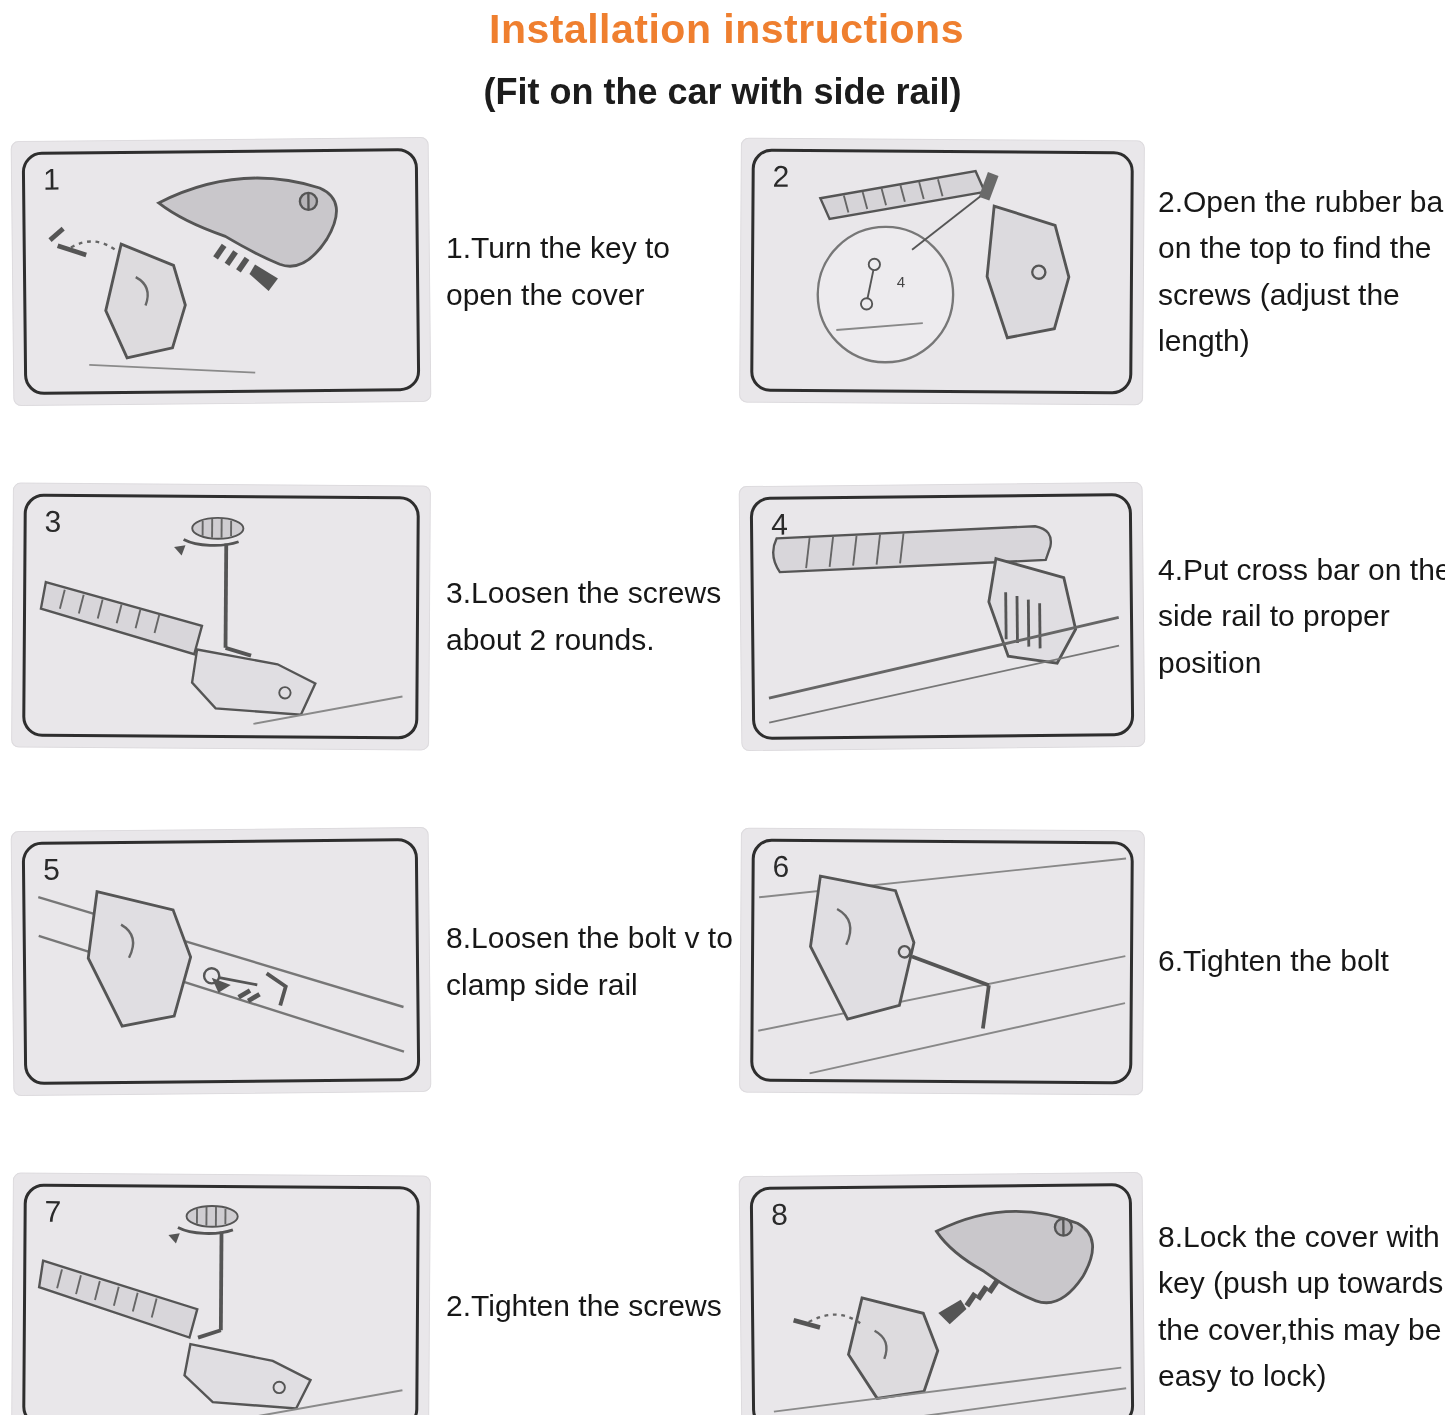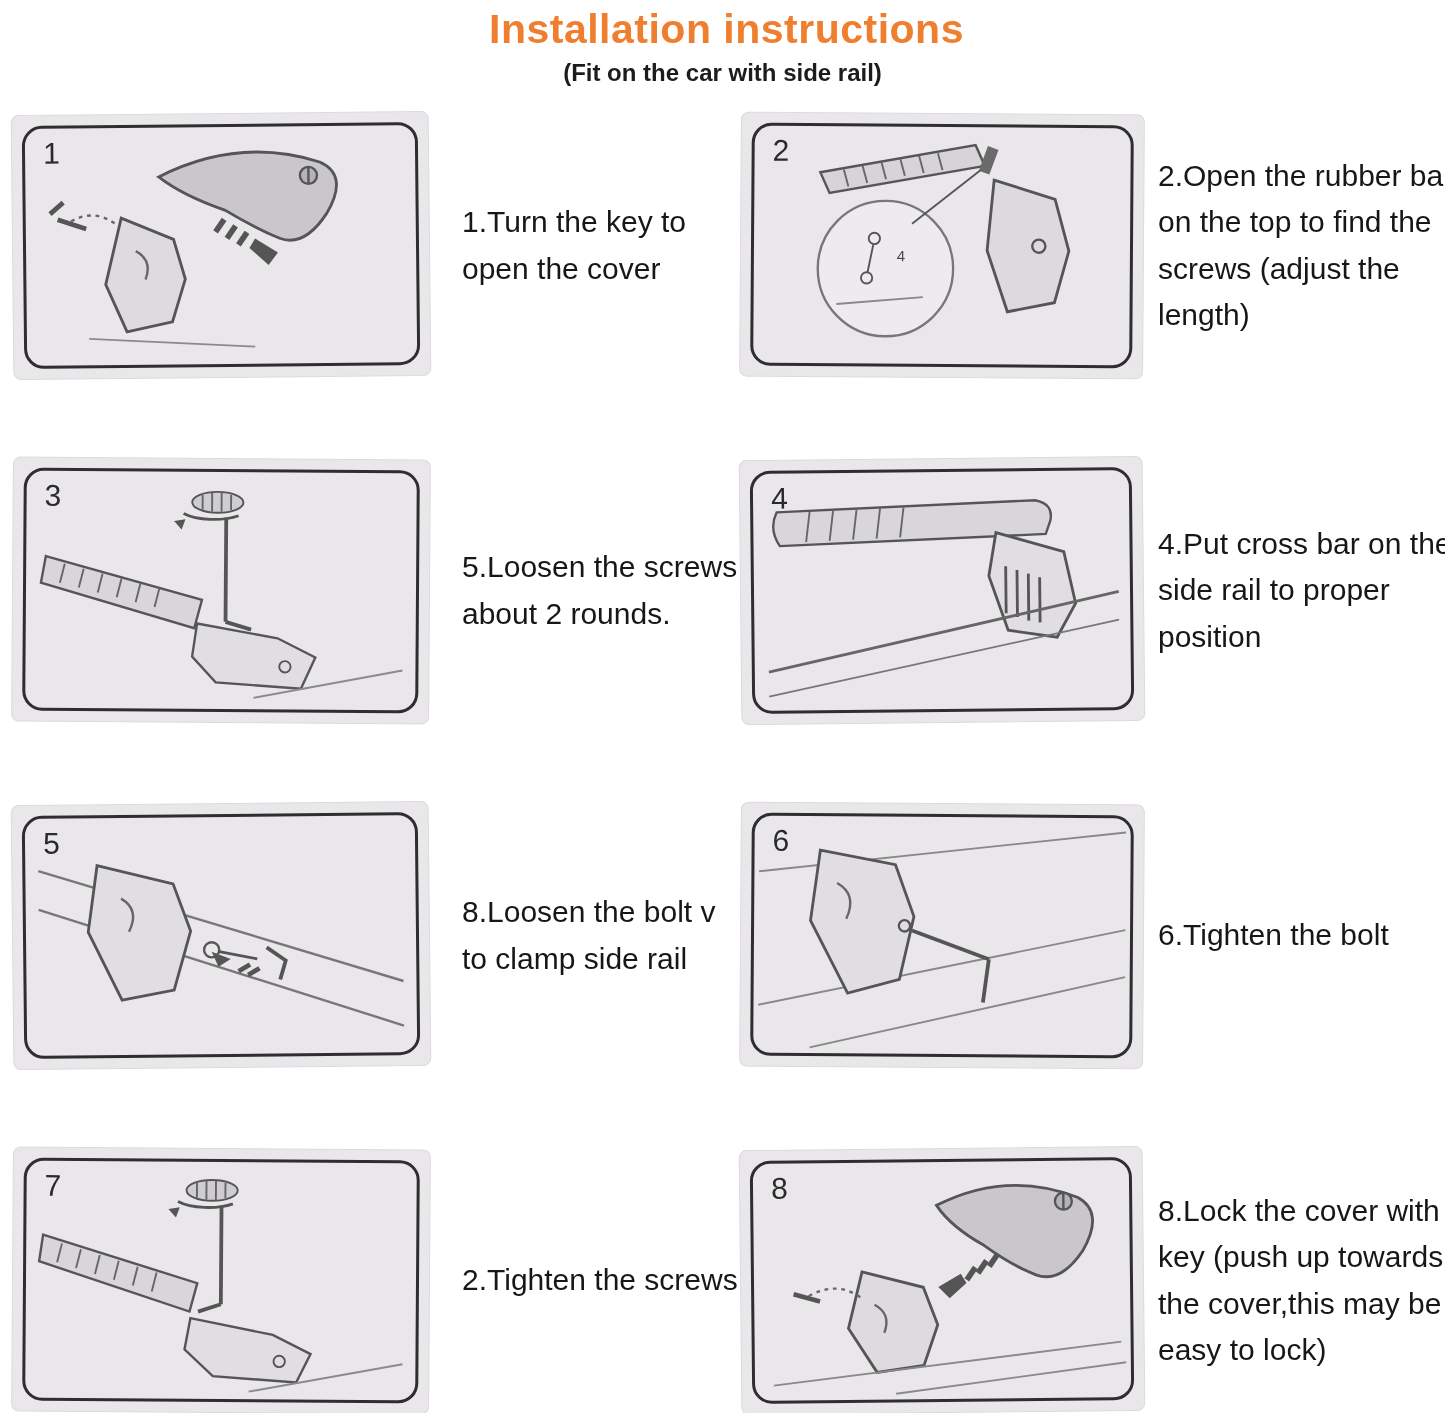--- a/index.html
+++ b/index.html
@@ -11,23 +11,23 @@
   }
   .header{text-align:center;padding-top:6px;}
   .title{
     color:#ef7f2f;
     font-size:41px;
     font-weight:bold;
     letter-spacing:0.5px;
     padding-left:8px;
   }
   .subtitle{
-    font-size:24px;
+    font-size:36px;
     font-weight:bold;
-    margin-top:6px;
+    margin-top:18px;
   }
   .grid{
     display:flex;
     flex-direction:column;
     gap:80px;
     margin-top:26px;
     padding-left:12px;
   }
   .row{display:flex;align-items:stretch;}
   .cell{display:flex;}
@@ -63,21 +63,21 @@
   .art{
     position:absolute;
     inset:0;
     width:100%;
     height:100%;
   }
   .caption{
     font-size:30px;
     line-height:1.55;
     align-self:center;
-    padding-left:32px;
+    padding-left:16px;
     color:#171717;
   }
   .cell-left .caption{width:292px;}
   .cell-right .caption{width:296px;padding-left:14px;}
 </style>
 </head>
 <body>
 
 <div class="header">
   <div class="title">Installation instructions</div>
@@ -160,21 +160,21 @@
             <line x1="75" y1="108" x2="70" y2="128" stroke="#666" stroke-width="2"></line>
             <line x1="95" y1="113" x2="90" y2="133" stroke="#666" stroke-width="2"></line>
             <line x1="115" y1="118" x2="110" y2="138" stroke="#666" stroke-width="2"></line>
             <line x1="135" y1="123" x2="130" y2="143" stroke="#666" stroke-width="2"></line>
             <path d="M175,160 L260,175 L300,195 L285,228 L195,222 L170,195 Z" fill="#e0dee2" stroke="#555" stroke-width="2.5"></path>
             <circle cx="268" cy="205" r="6" fill="none" stroke="#555" stroke-width="2"></circle>
             <line x1="235" y1="238" x2="392" y2="208" stroke="#8a8a8a" stroke-width="2"></line>
           </svg>
         </div>
       </div>
-      <div class="caption">5.Loosen the screws about 2 rounds.</div>
+      <div class="caption">3.Loosen the screws about 2 rounds.</div>
     </div>
     <div class="cell cell-right">
       <div class="panel tilt-a">
         <div class="frame">
           <span class="step-num">4</span>
           <svg class="art" viewBox="0 0 400 250">
             <path d="M25,40 L300,30 Q320,34 316,52 L311,66 L28,76 Q16,58 25,40 Z" fill="#d8d6da" stroke="#555" stroke-width="2.5"></path>
             <line x1="60" y1="40" x2="56" y2="72" stroke="#666" stroke-width="2"></line>
             <line x1="85" y1="39" x2="81" y2="71" stroke="#666" stroke-width="2"></line>
             <line x1="110" y1="38" x2="106" y2="70" stroke="#666" stroke-width="2"></line>

